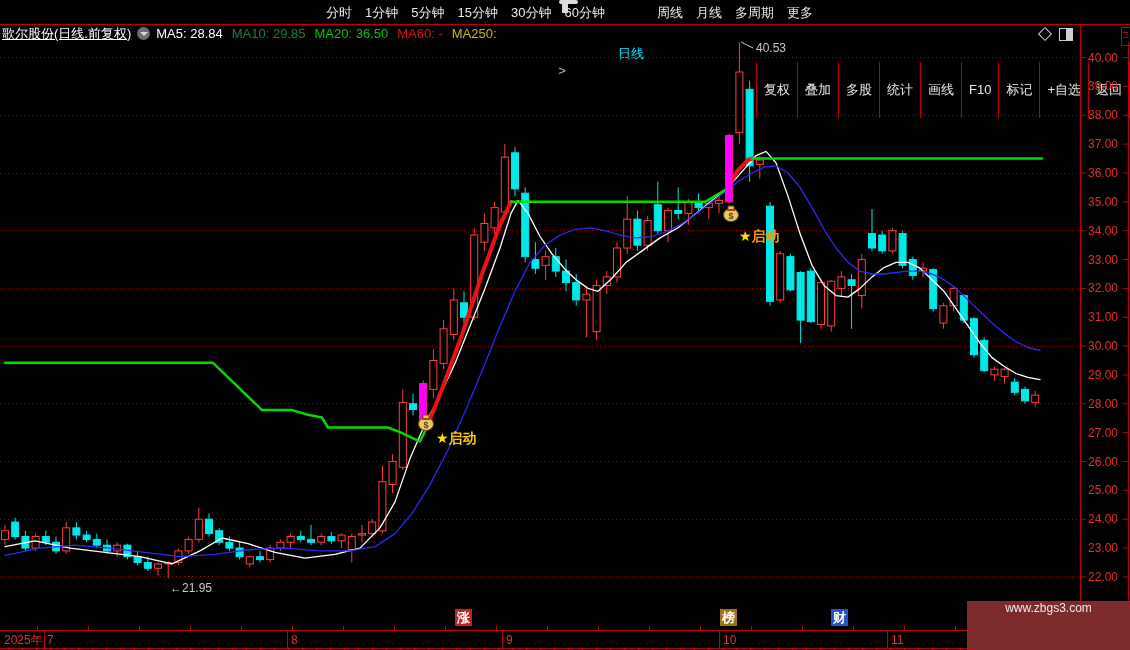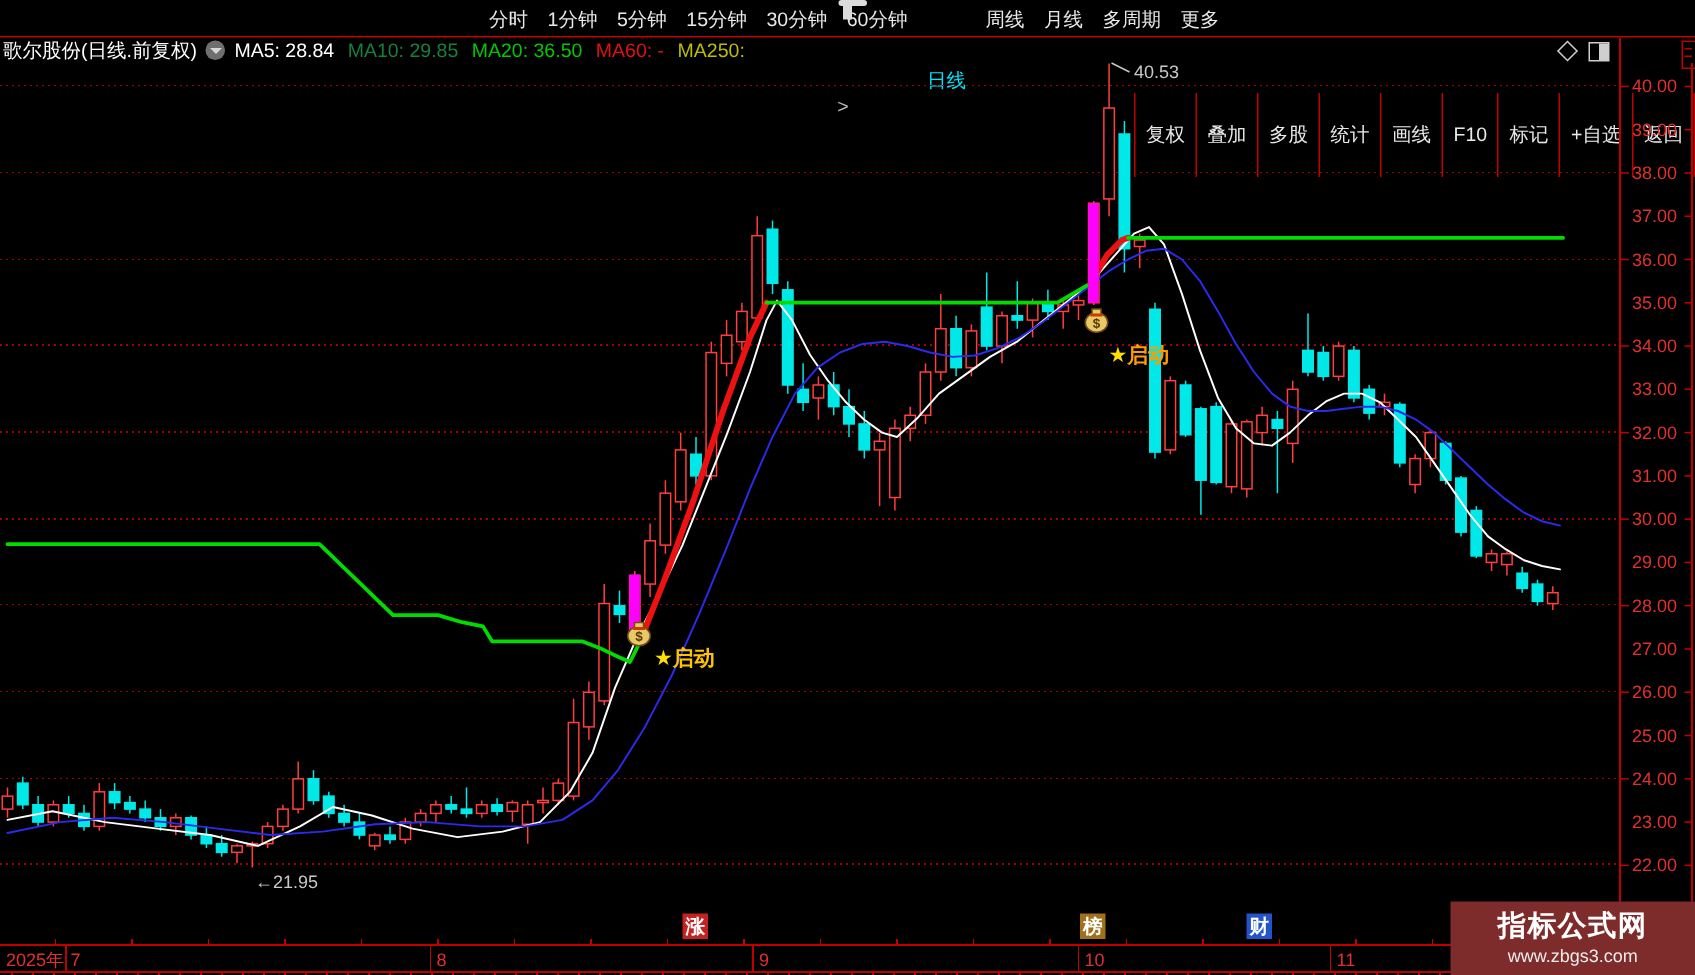--- a/index.html
+++ b/index.html
@@ -15,21 +15,21 @@
   #left-menu{display:flex;gap:13px;margin-left:9px;}
   #left-menu .mi{cursor:pointer;}
   #left-menu .mi.active{color:#00e5ff;margin-top:41px;}
   .more-arrow{color:#bbb;margin-left:-6px;}
   #right-menu{display:flex;margin-left:auto;height:24px;align-items:center;}
   #right-menu .mi{padding:16px 7px;height:24px;line-height:24px;border-left:1px solid #c00000;cursor:pointer;}
   #right-menu .mi:last-child{border-right:1px solid #c00000;}
   
   #symbolbar{position:absolute;left:0;top:25px;width:1080px;height:17px;display:flex;align-items:center;
     color:#fff;font-size:13px;white-space:nowrap;}
-  #symbol-title{margin-left:2px;}
+  #symbol-title{margin-left:2px;text-decoration:underline;}
   .chev{display:inline-block;width:13px;height:13px;border-radius:50%;background:#6f6f6f;margin:0 6px 0 6px;position:relative;}
   .chev::after{content:"";position:absolute;left:3px;top:5px;border:4px solid transparent;border-top:4px solid #d8d8d8;}
   #ma-legend span{margin-right:9px;}
   .diamond-icon{display:inline-block;width:8px;height:8px;border:1px solid #cfcfcf;transform:rotate(45deg);
     position:absolute;left:1040px;top:29px;}
   .panel-icon{display:inline-block;width:12px;height:11px;border:1px solid #cfcfcf;position:absolute;left:1059px;top:28px;}
   .panel-icon::after{content:"";position:absolute;right:0;top:0;width:6px;height:11px;background:#cfcfcf;}
   .mini-scroll{position:absolute;left:1121px;top:27px;width:8px;height:17px;border:1px solid #c00000;}
   .mini-scroll::before{content:"";position:absolute;left:1px;top:4px;width:5px;height:1px;background:#c00000;}
   .mini-scroll::after{content:"";position:absolute;left:1px;top:9px;width:5px;height:1px;background:#c00000;}
@@ -509,21 +509,20 @@
         <line x1="1058" y1="648" x2="1058" y2="650" stroke="#c00000"></line>
         <line x1="1072" y1="648" x2="1072" y2="650" stroke="#c00000"></line>
         <line x1="1086" y1="648" x2="1086" y2="650" stroke="#c00000"></line>
         <line x1="1100" y1="648" x2="1100" y2="650" stroke="#c00000"></line>
         <line x1="1114" y1="648" x2="1114" y2="650" stroke="#c00000"></line>
         <line x1="1128" y1="648" x2="1128" y2="650" stroke="#c00000"></line>
       </g>
     </svg>
 
   <div id="watermark">
-    <div id="wm1">指标公式网</div>
     <div id="wm2">www.zbgs3.com</div>
   </div>
 
   <div id="float-chars">
       <span class="float-ch" style="left:455px;top:609px;background:#c32222">涨</span>
       <span class="float-ch" style="left:720px;top:609px;background:#a0701c">榜</span>
       <span class="float-ch" style="left:831px;top:609px;background:#2353c8">财</span>
     </div>
 </div>
 

